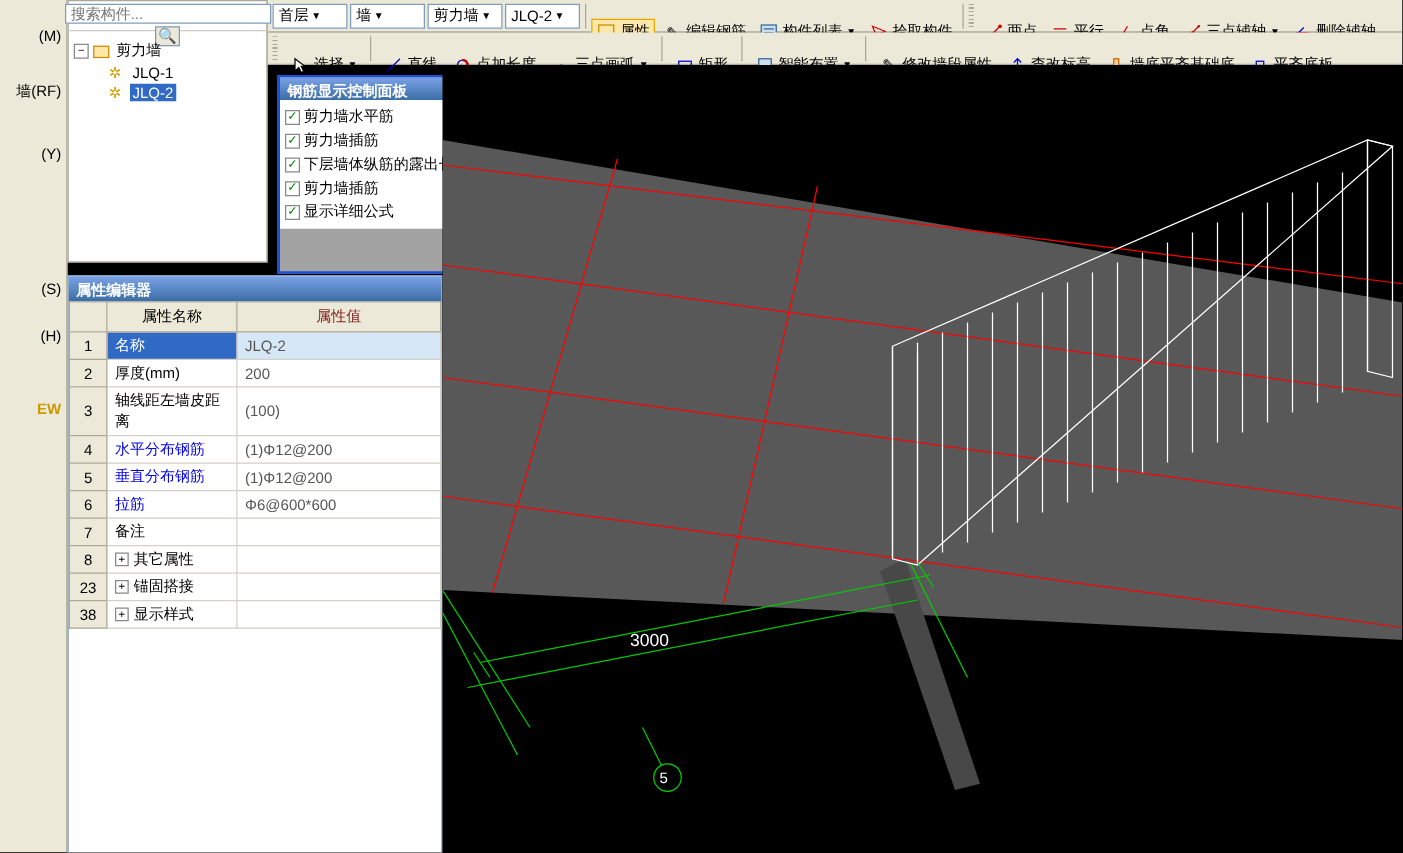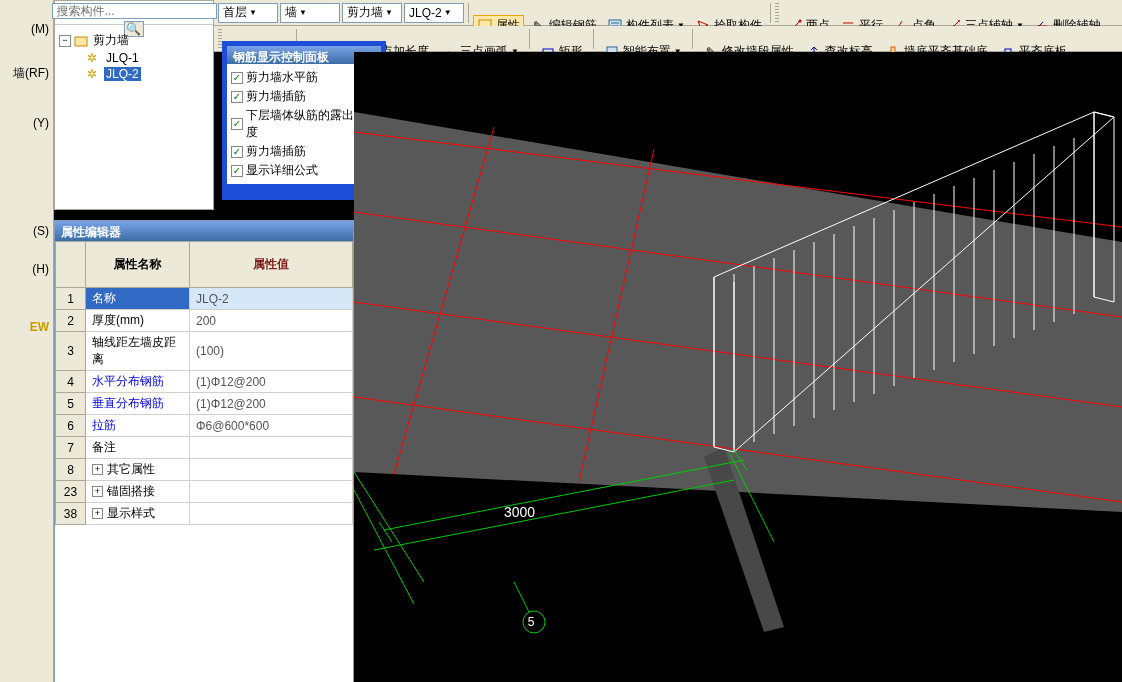--- a/index.html
+++ b/index.html
@@ -29,32 +29,32 @@
     .tree-node.child { margin-left: 28px; }
     .tree-expand { width: 12px; height: 12px; border: 1px solid #888; display: flex; align-items: center; justify-content: center; font-size: 9px; line-height: 1; }
     .tree-icon { width: 14px; height: 14px; }
     .tree-gear { color: #d4a000; }
     .tree-label { padding: 0 2px; }
     .tree-label.selected { background: #316ac5; color: #fff; }
 
     .property-panel { position: absolute; left: 54px; top: 220px; width: 300px; height: 470px; background: #fff; border: 1px solid #7f9db9; }
     .prop-title { background: linear-gradient(to bottom, #7ba2e7, #3b6ea5); color: #fff; font-weight: bold; padding: 3px 6px; height: 20px; }
     .prop-table { width: 100%; border-collapse: collapse; }
-    .prop-table th { background: #ece9d8; border: 1px solid #aca899; padding: 14px 6px; font-weight: bold; height: 20px; margin-top: 32px; }
+    .prop-table th { background: #ece9d8; border: 1px solid #aca899; padding: 3px 6px; font-weight: normal; height: 20px; margin-top: 32px; }
     .prop-table th.val-header { color: #7f1d1d; }
     .prop-table td { border: 1px solid #d4d0c8; padding: 2px 6px; height: 20px; }
     .prop-table td.rownum { background: #ece9d8; text-align: center; width: 30px; border: 1px solid #aca899; }
     .prop-table td.name-col { background: #fff; width: 104px; }
     .prop-table td.name-col.link { color: #0000ee; }
     .prop-table td.val-col { background: #fff; color: #555; }
     .prop-table tr.selected td.name-col { background: #316ac5; color: #fff; }
     .prop-table tr.selected td.val-col { background: #d6e7f7; }
     .expand-box { display: inline-block; width: 11px; height: 11px; border: 1px solid #888; text-align: center; line-height: 9px; font-size: 9px; margin-right: 4px; vertical-align: middle; }
 
-    .rebar-panel { position: absolute; left: 222px; top: 41px; width: 164px; height: 159px; background: #1d4ed8; border: 5px solid #1d4ed8; }
+    .rebar-panel { position: absolute; left: 222px; top: 60px; width: 164px; height: 159px; background: #a3a3a3; border: 2px solid #1d4ed8; }
     .rebar-title { background: linear-gradient(to bottom, #7ba2e7, #3b6ea5); color: #fff; font-weight: bold; padding: 3px 6px; height: 18px; }
     .rebar-body { padding: 4px; background: #fff; }
     .rebar-item { display: flex; align-items: center; gap: 3px; padding: 1px 0; }
     .rebar-check { width: 12px; height: 12px; border: 1px solid #888; display: flex; align-items: center; justify-content: center; color: #008000; font-size: 10px; line-height: 1; }
 
     .viewport { position: absolute; left: 354px; top: 52px; right: 0; bottom: 0; background: #000; overflow: hidden; }
     .viewport svg { width: 100%; height: 100%; }
     .dim-label { fill: #fff; font-size: 14px; font-family: Arial; }
     .circle-label { fill: #fff; font-size: 12px; }
   </style>

